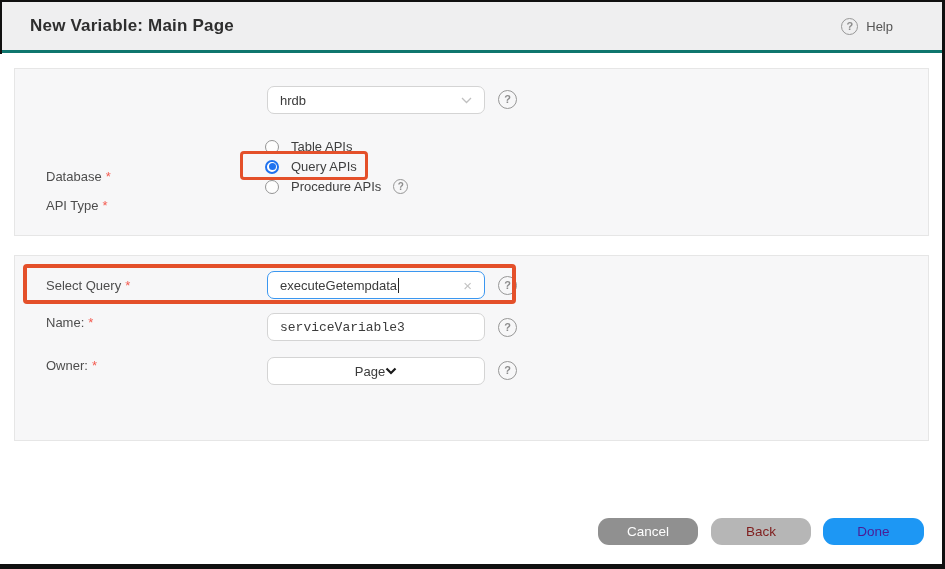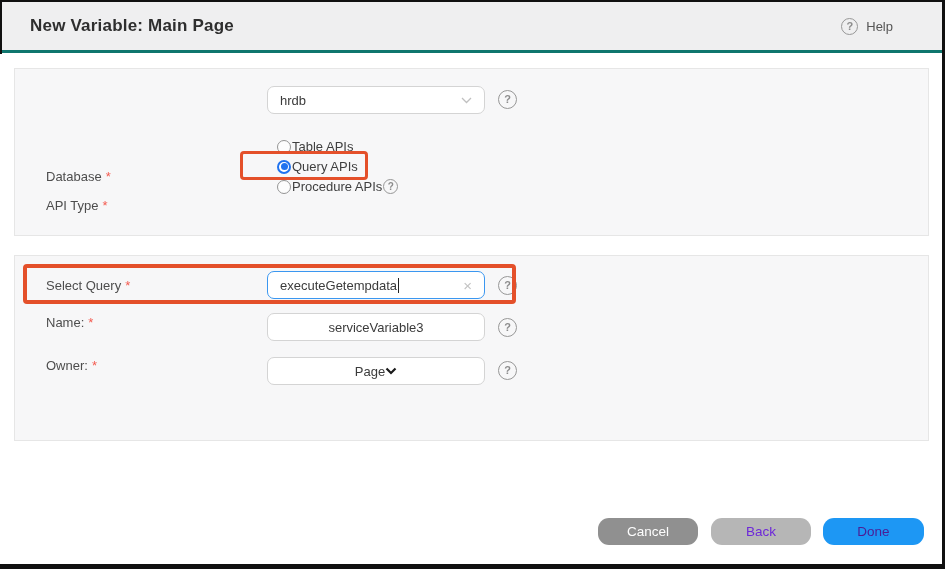--- a/index.html
+++ b/index.html
@@ -35,51 +35,51 @@
   .panel { position:absolute; left:14px; width:915px; background:#f7f7f8; border:1px solid #e6e6e6; }
   .panel-1 { top:68px; height:168px; }
   .panel-2 { top:255px; height:186px; }
 
   .field-label { position:absolute; left:31px; font-size:13px; color:#4d4d4d; white-space:nowrap; }
   .req { color:#f45b50; margin-left:4px; font-size:13px; }
 
   .textbox { position:absolute; left:252px; width:218px; height:28px; background:#fff;
     border:1px solid #d4d4d4; border-radius:7px; font-size:13px; color:#3b3b3b;
     display:flex; align-items:center; padding:0 12px; }
-  input.textbox { display:block; padding:0 12px; outline:none; font-family:Liberation Sans, sans-serif;text-align:center; }
+  input.textbox { display:block; padding:0 12px; outline:none; font-family:Liberation Mono, monospace; }
 
   .dropdown { justify-content:space-between; cursor:pointer; }
   .chev-light { width:11px; height:7px; flex:0 0 auto; }
   .chev-dark { width:12px; height:8px; flex:0 0 auto; }
 
   .focused { border:1.5px solid #3b97f0; }
   .caret { display:inline-block; width:1px; height:15px; background:#222; margin-left:1px; }
   .clear-x { margin-left:auto; color:#c3c3c3; font-size:15px; line-height:1; cursor:pointer; }
 
   .hicon { position:absolute; left:483px; }
 
   
-  .radio-row { position:absolute; left:262px; display:flex; align-items:center; gap:1px; cursor:pointer; }
+  .radio-row { position:absolute; left:250px; display:flex; align-items:center; gap:12px; cursor:pointer; }
   .radio { width:14px; height:14px; border-radius:50%; border:1px solid #949494; background:#fdfdfd; flex:0 0 auto; position:relative; }
   .radio.selected { border:2px solid #1f72ef; background:#fff; }
   .radio.selected::after { content:""; position:absolute; left:50%; top:50%; width:7px; height:7px;
     margin:-3.5px 0 0 -3.5px; border-radius:50%; background:#1f72ef; }
   .radio-label { font-size:13px; color:#3f3f3f; white-space:nowrap; }
 
   
   .annotation { position:absolute; border:3px solid #e4502a; border-radius:4px; background:transparent; z-index:40; pointer-events:none; }
   .ann-query-radio { left:240px; top:151px; width:128px; height:29px; }
   .ann-select-query { left:23px; top:264px; width:493px; height:40px; border-width:4px; }
 
   
   .btn { position:absolute; top:518px; height:27px; border:none; border-radius:11px;
     font-family:"Liberation Sans", sans-serif; font-size:13.5px; cursor:pointer;
     display:flex; align-items:center; justify-content:center; }
   .btn-cancel { left:598px; width:100px; background:#909090; color:#fdfdfd; }
-  .btn-back   { left:711px; width:100px; background:#b6b6b6; color:#6d28d9; }
+  .btn-back   { left:711px; width:100px; background:#b6b6b6; color:#7f1d1d; }
   .btn-done   { left:823px; width:101px; background:#1d97f4; color:#4c1d95; }
 </style>
 </head>
 <body>
 
 <div class="screen">
 
   <div class="edge edge-top"></div>
   <div class="edge edge-left"></div>
   <div class="edge edge-right"></div>

